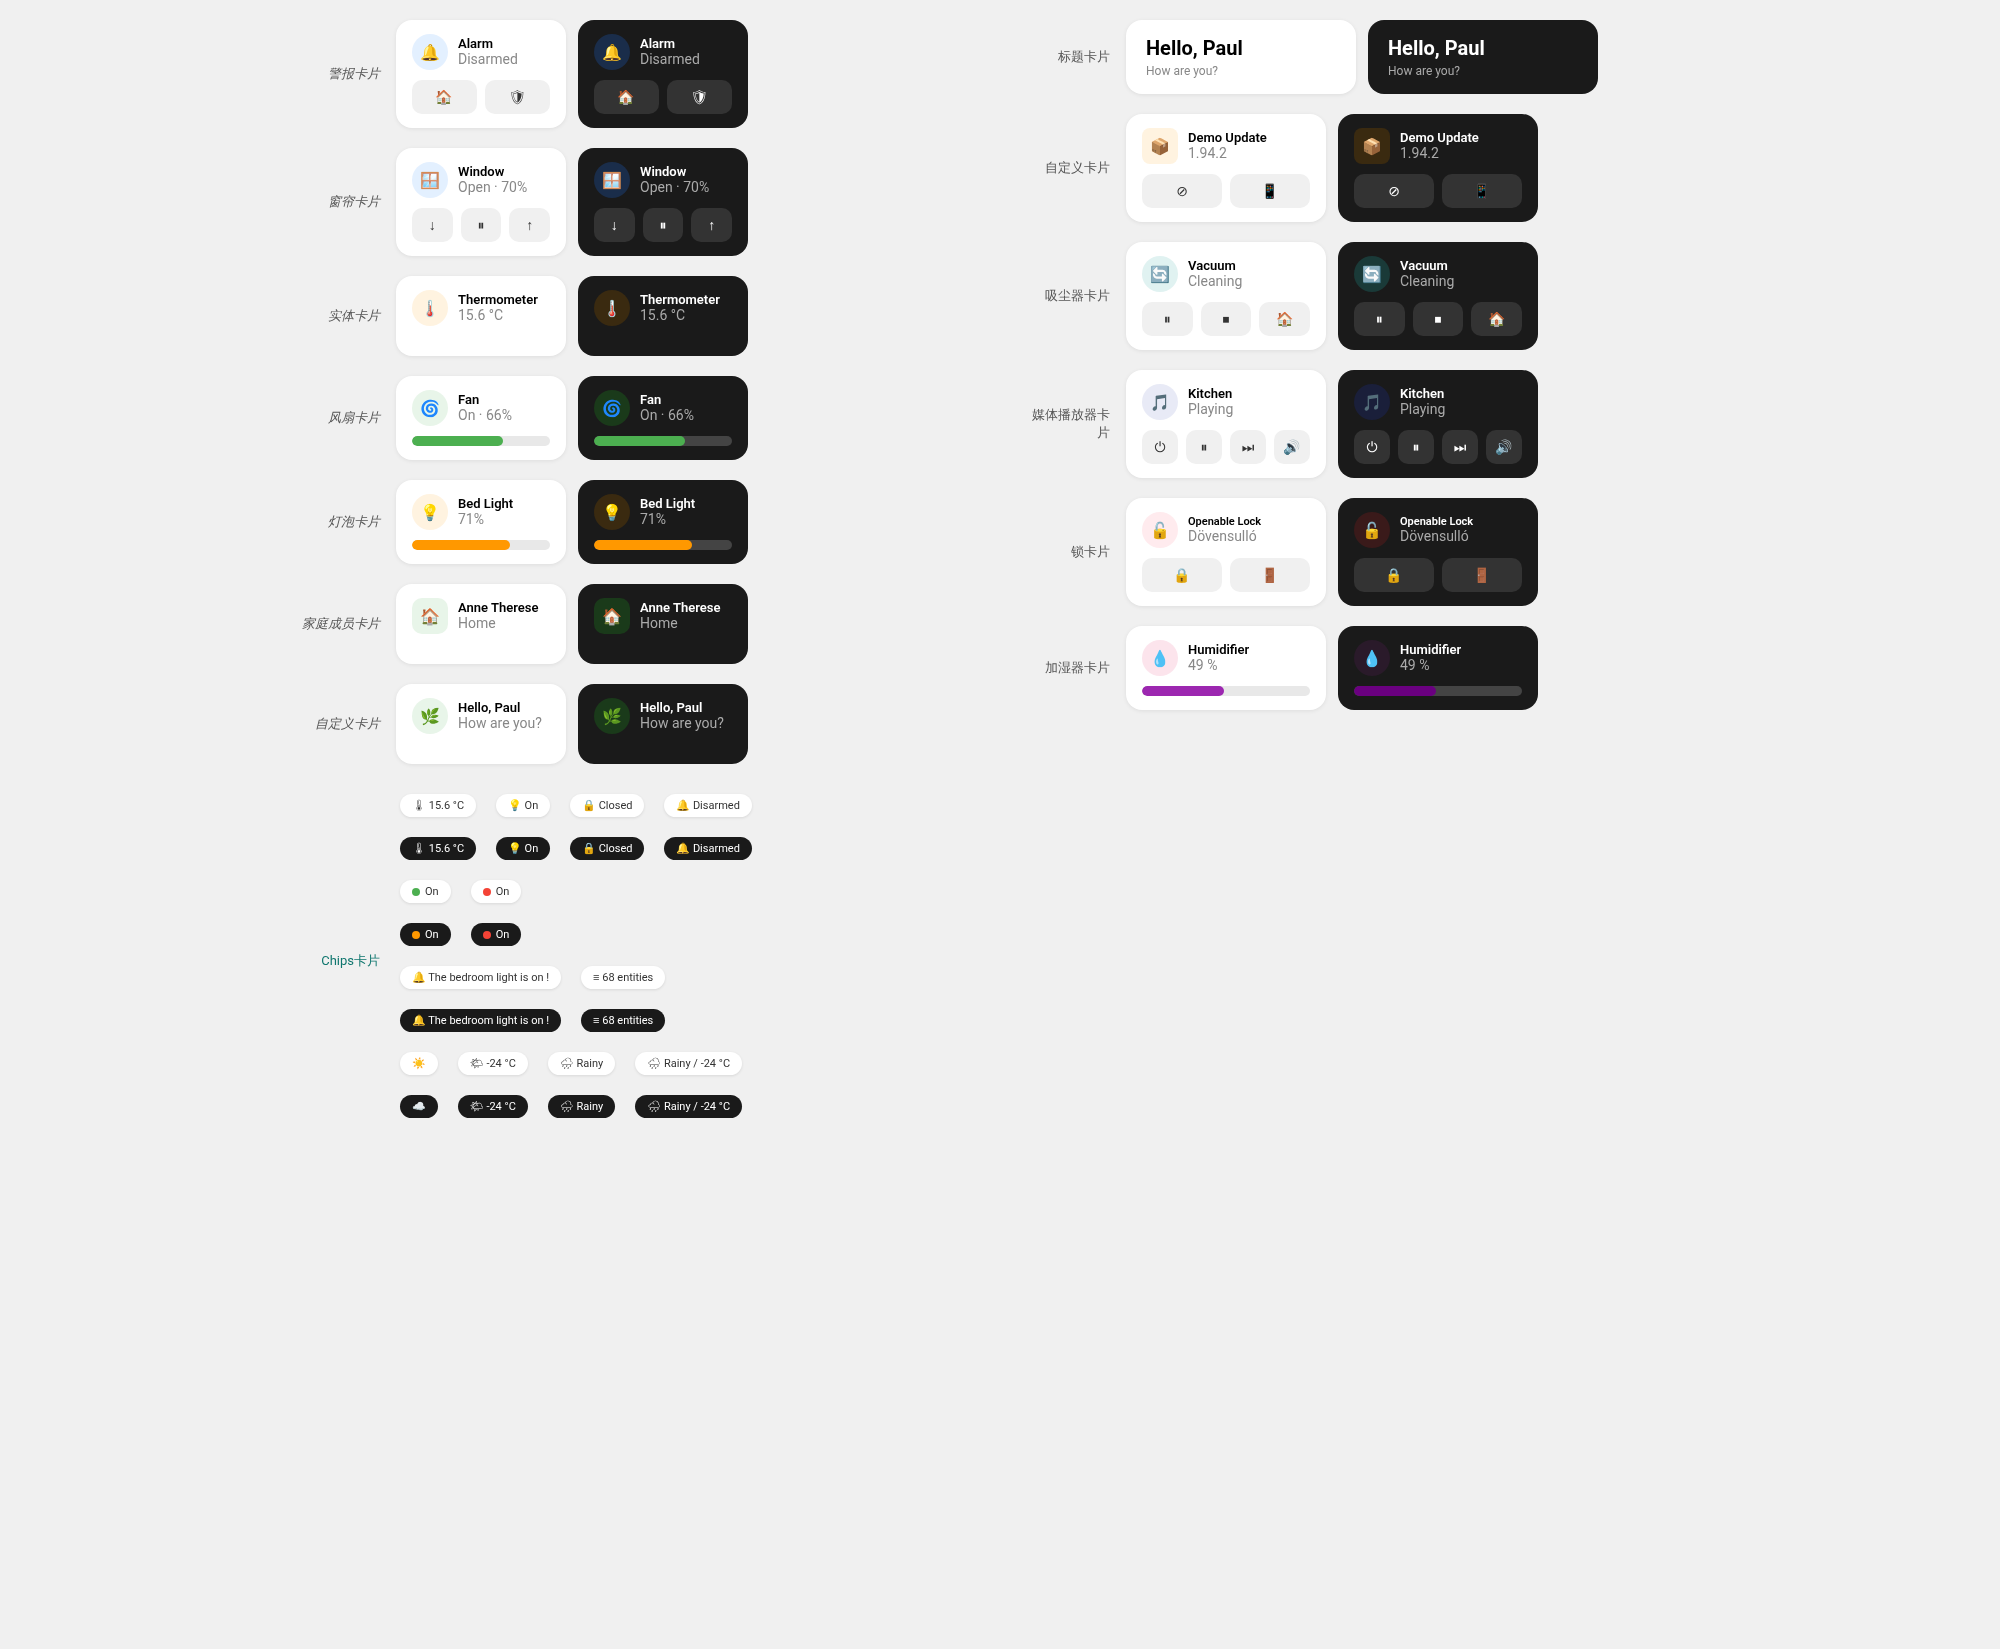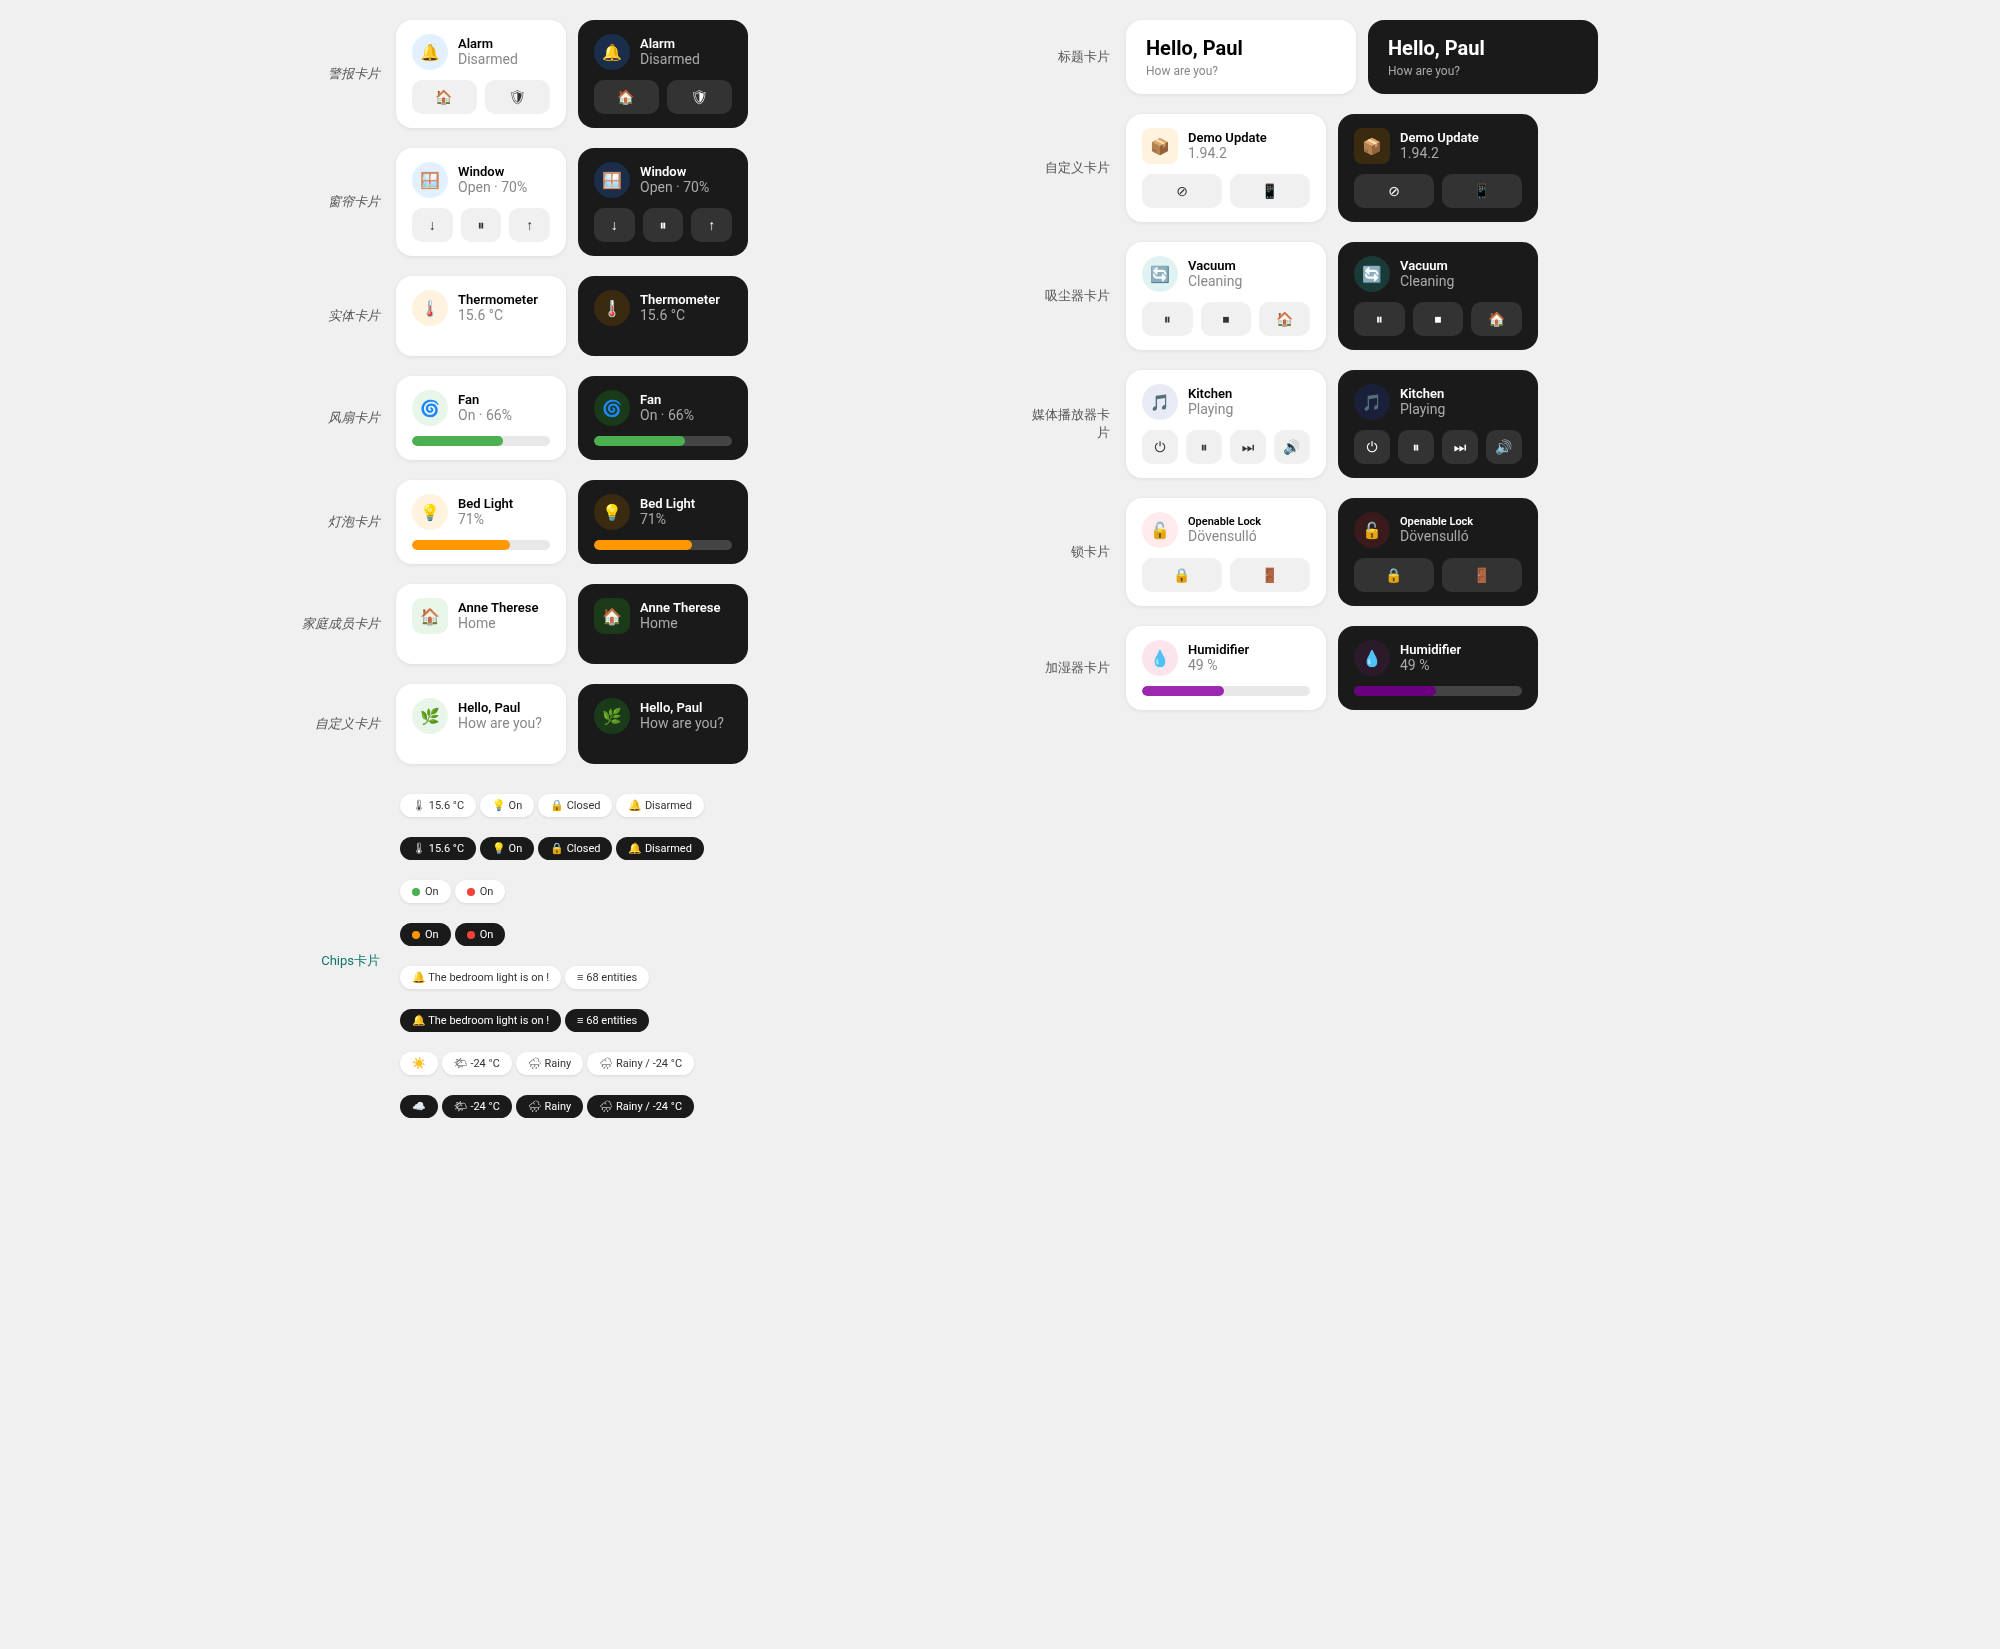--- a/index.html
+++ b/index.html
@@ -181,21 +181,21 @@
 
     
     .wide-card {
       border-radius: 16px;
       padding: 14px 16px;
       width: 200px;
     }
     .chips-row {
       display: flex;
       align-items: center;
-      gap: 4px;
+      gap: 20px;
       flex-wrap: wrap;
       margin-bottom: 10px;
     }
     .chip {
       border-radius: 20px;
       padding: 5px 12px;
       font-size: 11px;
       display: inline-flex;
       align-items: center;
       gap: 5px;

